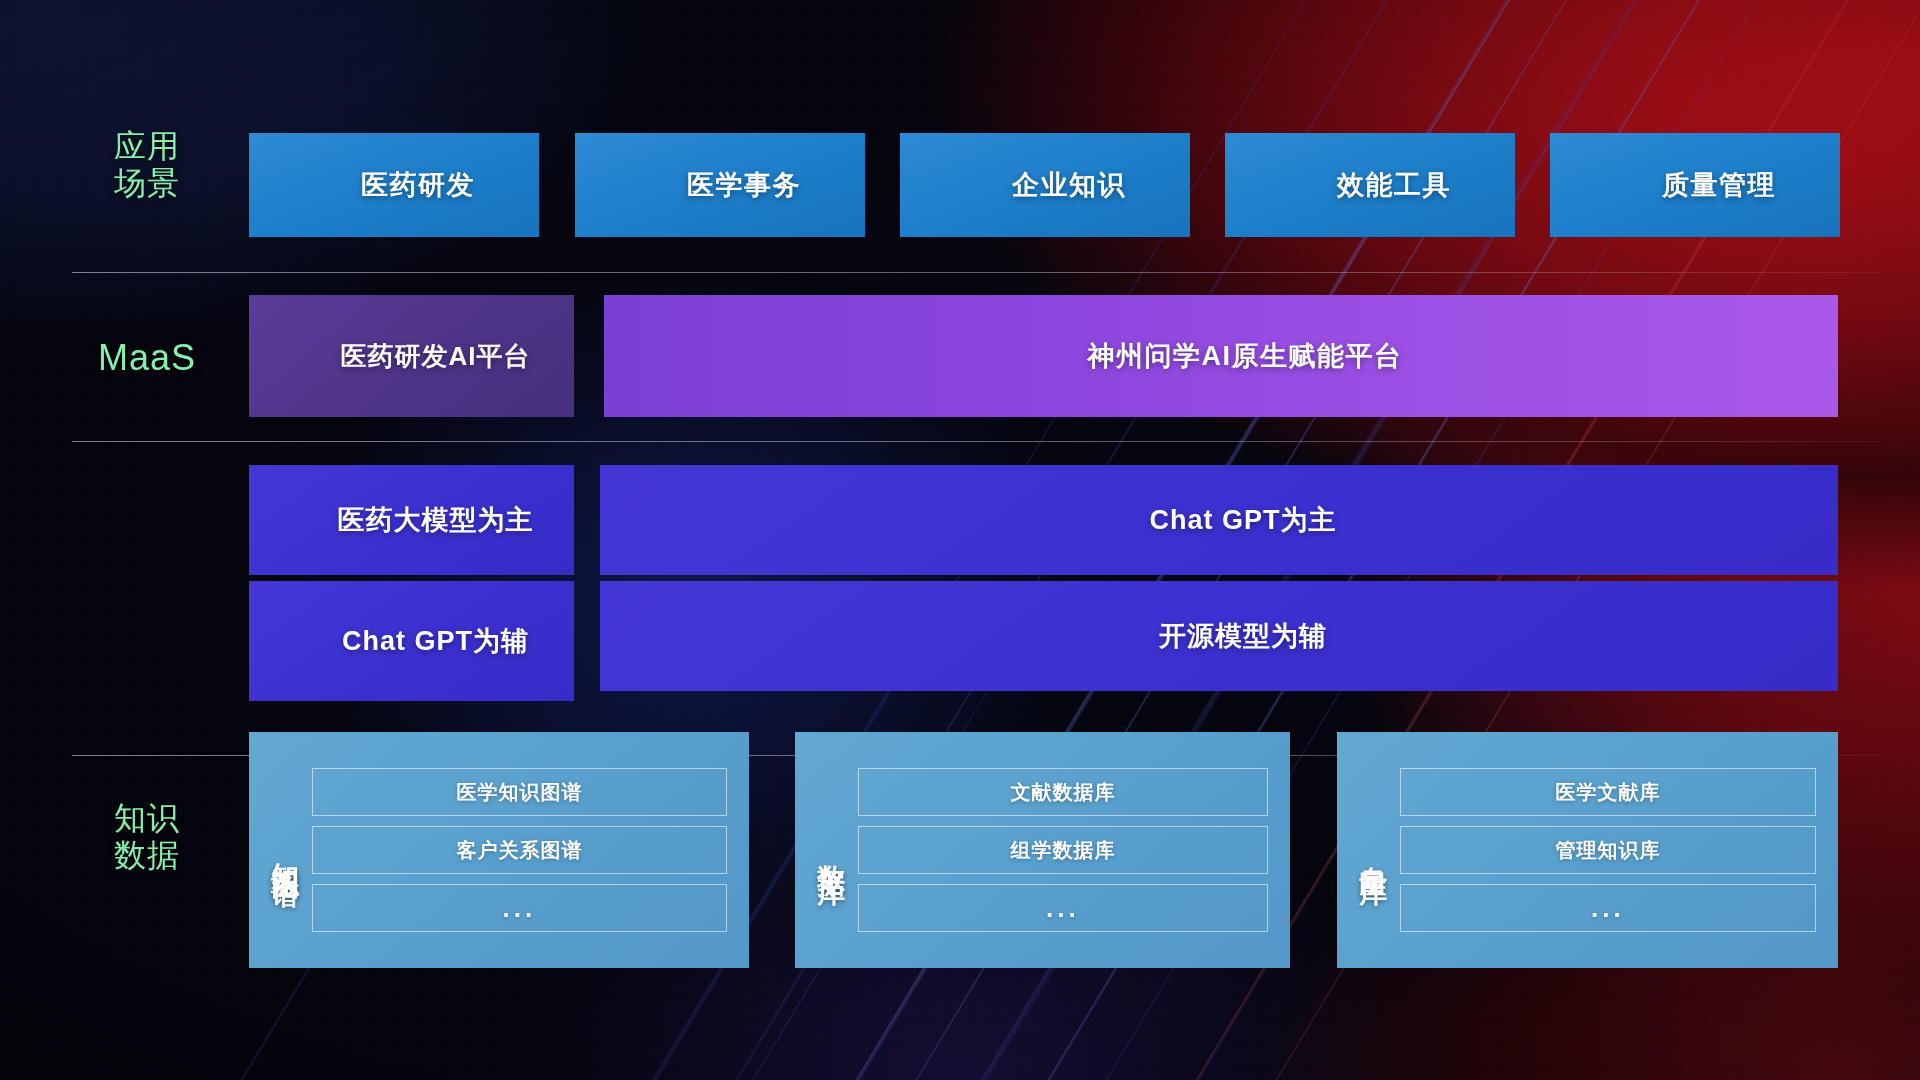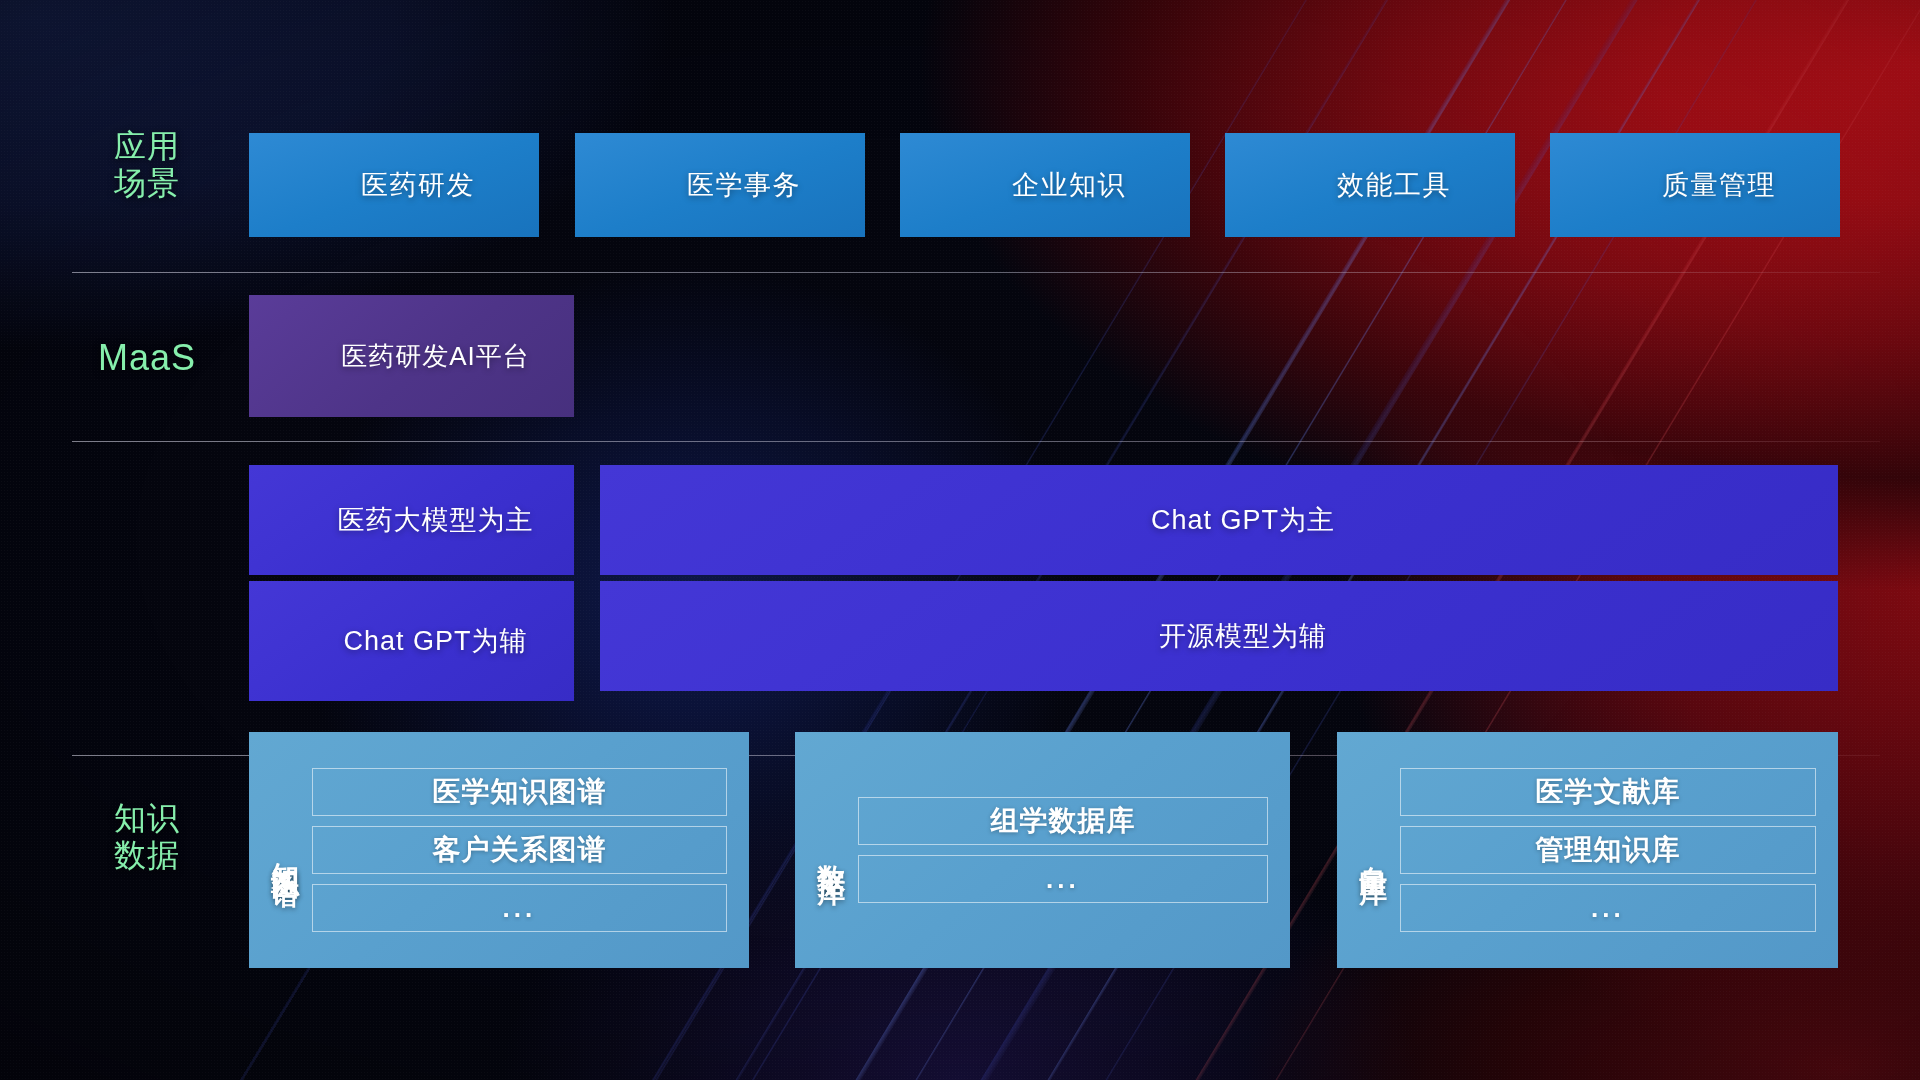--- a/index.html
+++ b/index.html
@@ -40,21 +40,21 @@
     position:absolute;color:#86efac;font-weight:normal;text-align:center;
     letter-spacing:1px;line-height:1.16;
     text-shadow:0 2px 7px rgba(0,0,0,.78);
     white-space:pre-line;
   }
   .divider{position:absolute;height:1px;
     background:linear-gradient(90deg, rgba(200,200,215,.62) 0%, rgba(186,186,205,.50) 55%, rgba(190,150,160,.34) 85%, rgba(190,120,130,.12) 100%);
   }
   .box{
     position:absolute;display:flex;align-items:center;justify-content:center;
-    color:#fff;font-weight:normal;text-align:center;
+    color:#fff;font-weight:bold;text-align:center;
     box-sizing:border-box;
     padding-left:48px;
   }
   .box::after{
     content:"";position:absolute;inset:0;pointer-events:none;
     background-image:radial-gradient(rgba(255,255,255,.075) 0.5px, rgba(0,0,0,0) 0.6px);
     background-size:4px 4px;opacity:.6;
   }
   .box span{position:relative;z-index:2;text-shadow:0 2px 6px rgba(0,0,0,.40);}
   .app-box{background:linear-gradient(160deg,#2e8ad4 0%,#1d7ec9 52%,#1873bd 100%);font-size:27px;letter-spacing:1.5px;}
@@ -77,21 +77,21 @@
     color:#fff;font-weight:bold;font-size:28px;line-height:1.1;
     writing-mode:vertical-rl;text-orientation:upright;
     letter-spacing:5px;padding:4px 6px 4px 10px;
     text-shadow:0 2px 5px rgba(0,0,0,.35);
     flex:0 0 auto;
   }
   .kd-items{position:relative;z-index:2;flex:1;display:flex;flex-direction:column;justify-content:center;gap:10px;padding:6px 12px 6px 6px;}
   .kd-item{
     border:1px solid rgba(255,255,255,.55);
     display:flex;align-items:center;justify-content:center;
-    color:#fff;font-weight:bold;font-size:28px;letter-spacing:1px;
+    color:#fff;font-weight:bold;font-size:20px;letter-spacing:1px;
     height:48px;box-sizing:border-box;
     text-shadow:0 1px 4px rgba(0,0,0,.30);
   }
   .kd-item.dots{font-size:26px;letter-spacing:4px;}
 </style>
 </head>
 <body>
 
 <div id="bg">
   <div class="bg-layer bg-red"></div>
@@ -154,20 +154,23 @@
     <span>质量管理</span>
   </div>
 
   <div class="divider" style="left:72px;top:272px;width:1808px;"></div>
 
   <div class="rowlabel" style="left:72px;top:337px;width:150px;font-size:36px;">MaaS</div>
 
   <div class="box maas-left" style="left:249px;top:295px;width:325px;height:122px;">
     <span>医药研发AI平台</span>
   </div>
+  <div class="box maas-right" style="left:604px;top:295px;width:1234px;height:122px;">
+    <span>神州问学AI原生赋能平台</span>
+  </div>
 
   <div class="divider" style="left:72px;top:441px;width:1808px;"></div>
 
 
   <div class="box algo-box" style="left:249px;top:465px;width:325px;height:110px;">
     <span>医药大模型为主</span>
   </div>
   <div class="box algo-box" style="left:600px;top:465px;width:1238px;height:110px;">
     <span>Chat GPT为主</span>
   </div>
@@ -188,20 +191,21 @@
     <div class="kd-items">
       <div class="kd-item">医学知识图谱</div>
       <div class="kd-item">客户关系图谱</div>
       <div class="kd-item dots">...</div>
     </div>
   </div>
 
   <div class="kd-panel" style="left:795px;top:732px;width:495px;height:236px;">
     <div class="kd-title">数据库</div>
     <div class="kd-items">
+      <div class="kd-item">文献数据库</div>
       <div class="kd-item">组学数据库</div>
       <div class="kd-item dots">...</div>
     </div>
   </div>
 
   <div class="kd-panel" style="left:1337px;top:732px;width:501px;height:236px;">
     <div class="kd-title">向量库</div>
     <div class="kd-items">
       <div class="kd-item">医学文献库</div>
       <div class="kd-item">管理知识库</div>

